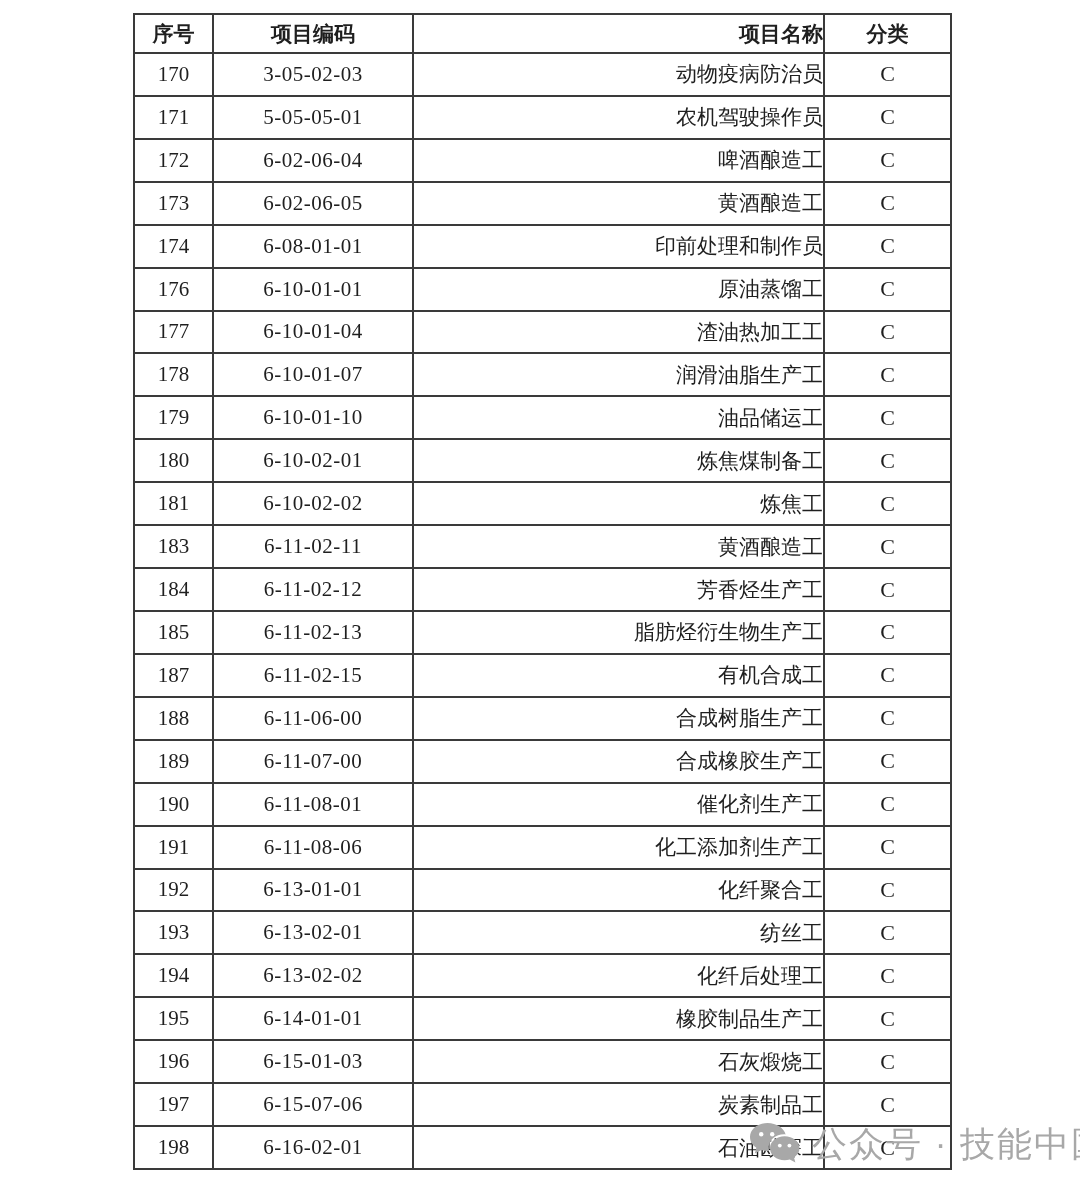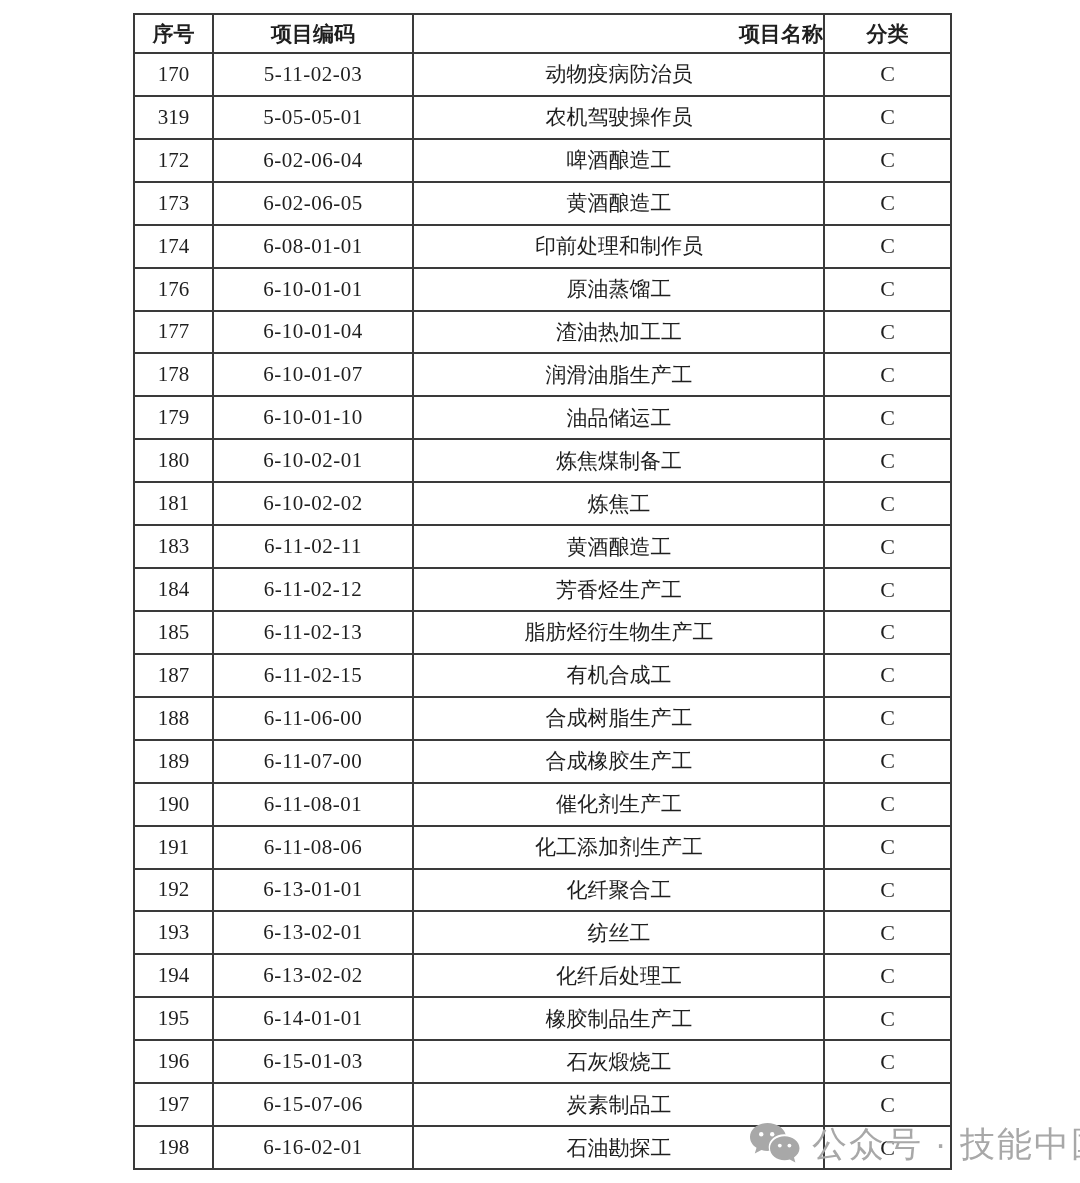--- a/index.html
+++ b/index.html
@@ -39,21 +39,21 @@
     overflow: hidden;
     white-space: nowrap;
   }
   .occupation-table thead tr { height: 39px; }
   .occupation-table th {
     font-weight: bold;
     font-size: 21px;
   }
   .occupation-table td.c-name,
   .occupation-table th.c-name-h {
-    text-align: center;
+    text-align: right;
     padding-left: 1px;
   }
   .occupation-table th.c-name-h {
     text-align: right;
     padding-left: 0;
   }
   .occupation-table td.c-code {
     letter-spacing: 0.5px;
   }
   .occupation-table td.c-class {
@@ -100,27 +100,27 @@
         <tr>
           <th>序号</th>
           <th>项目编码</th>
           <th class="c-name-h">项目名称</th>
           <th>分类</th>
         </tr>
       </thead>
       <tbody id="tbody">
   <tr>
     <td class="c-idx">170</td>
-    <td class="c-code">5-11-02-03</td>
+    <td class="c-code">3-05-02-03</td>
     <td class="c-name">动物疫病防治员</td>
     <td class="c-class">C</td>
   </tr>
 
   <tr>
-    <td class="c-idx">319</td>
+    <td class="c-idx">171</td>
     <td class="c-code">5-05-05-01</td>
     <td class="c-name">农机驾驶操作员</td>
     <td class="c-class">C</td>
   </tr>
 
   <tr>
     <td class="c-idx">172</td>
     <td class="c-code">6-02-06-04</td>
     <td class="c-name">啤酒酿造工</td>
     <td class="c-class">C</td>

